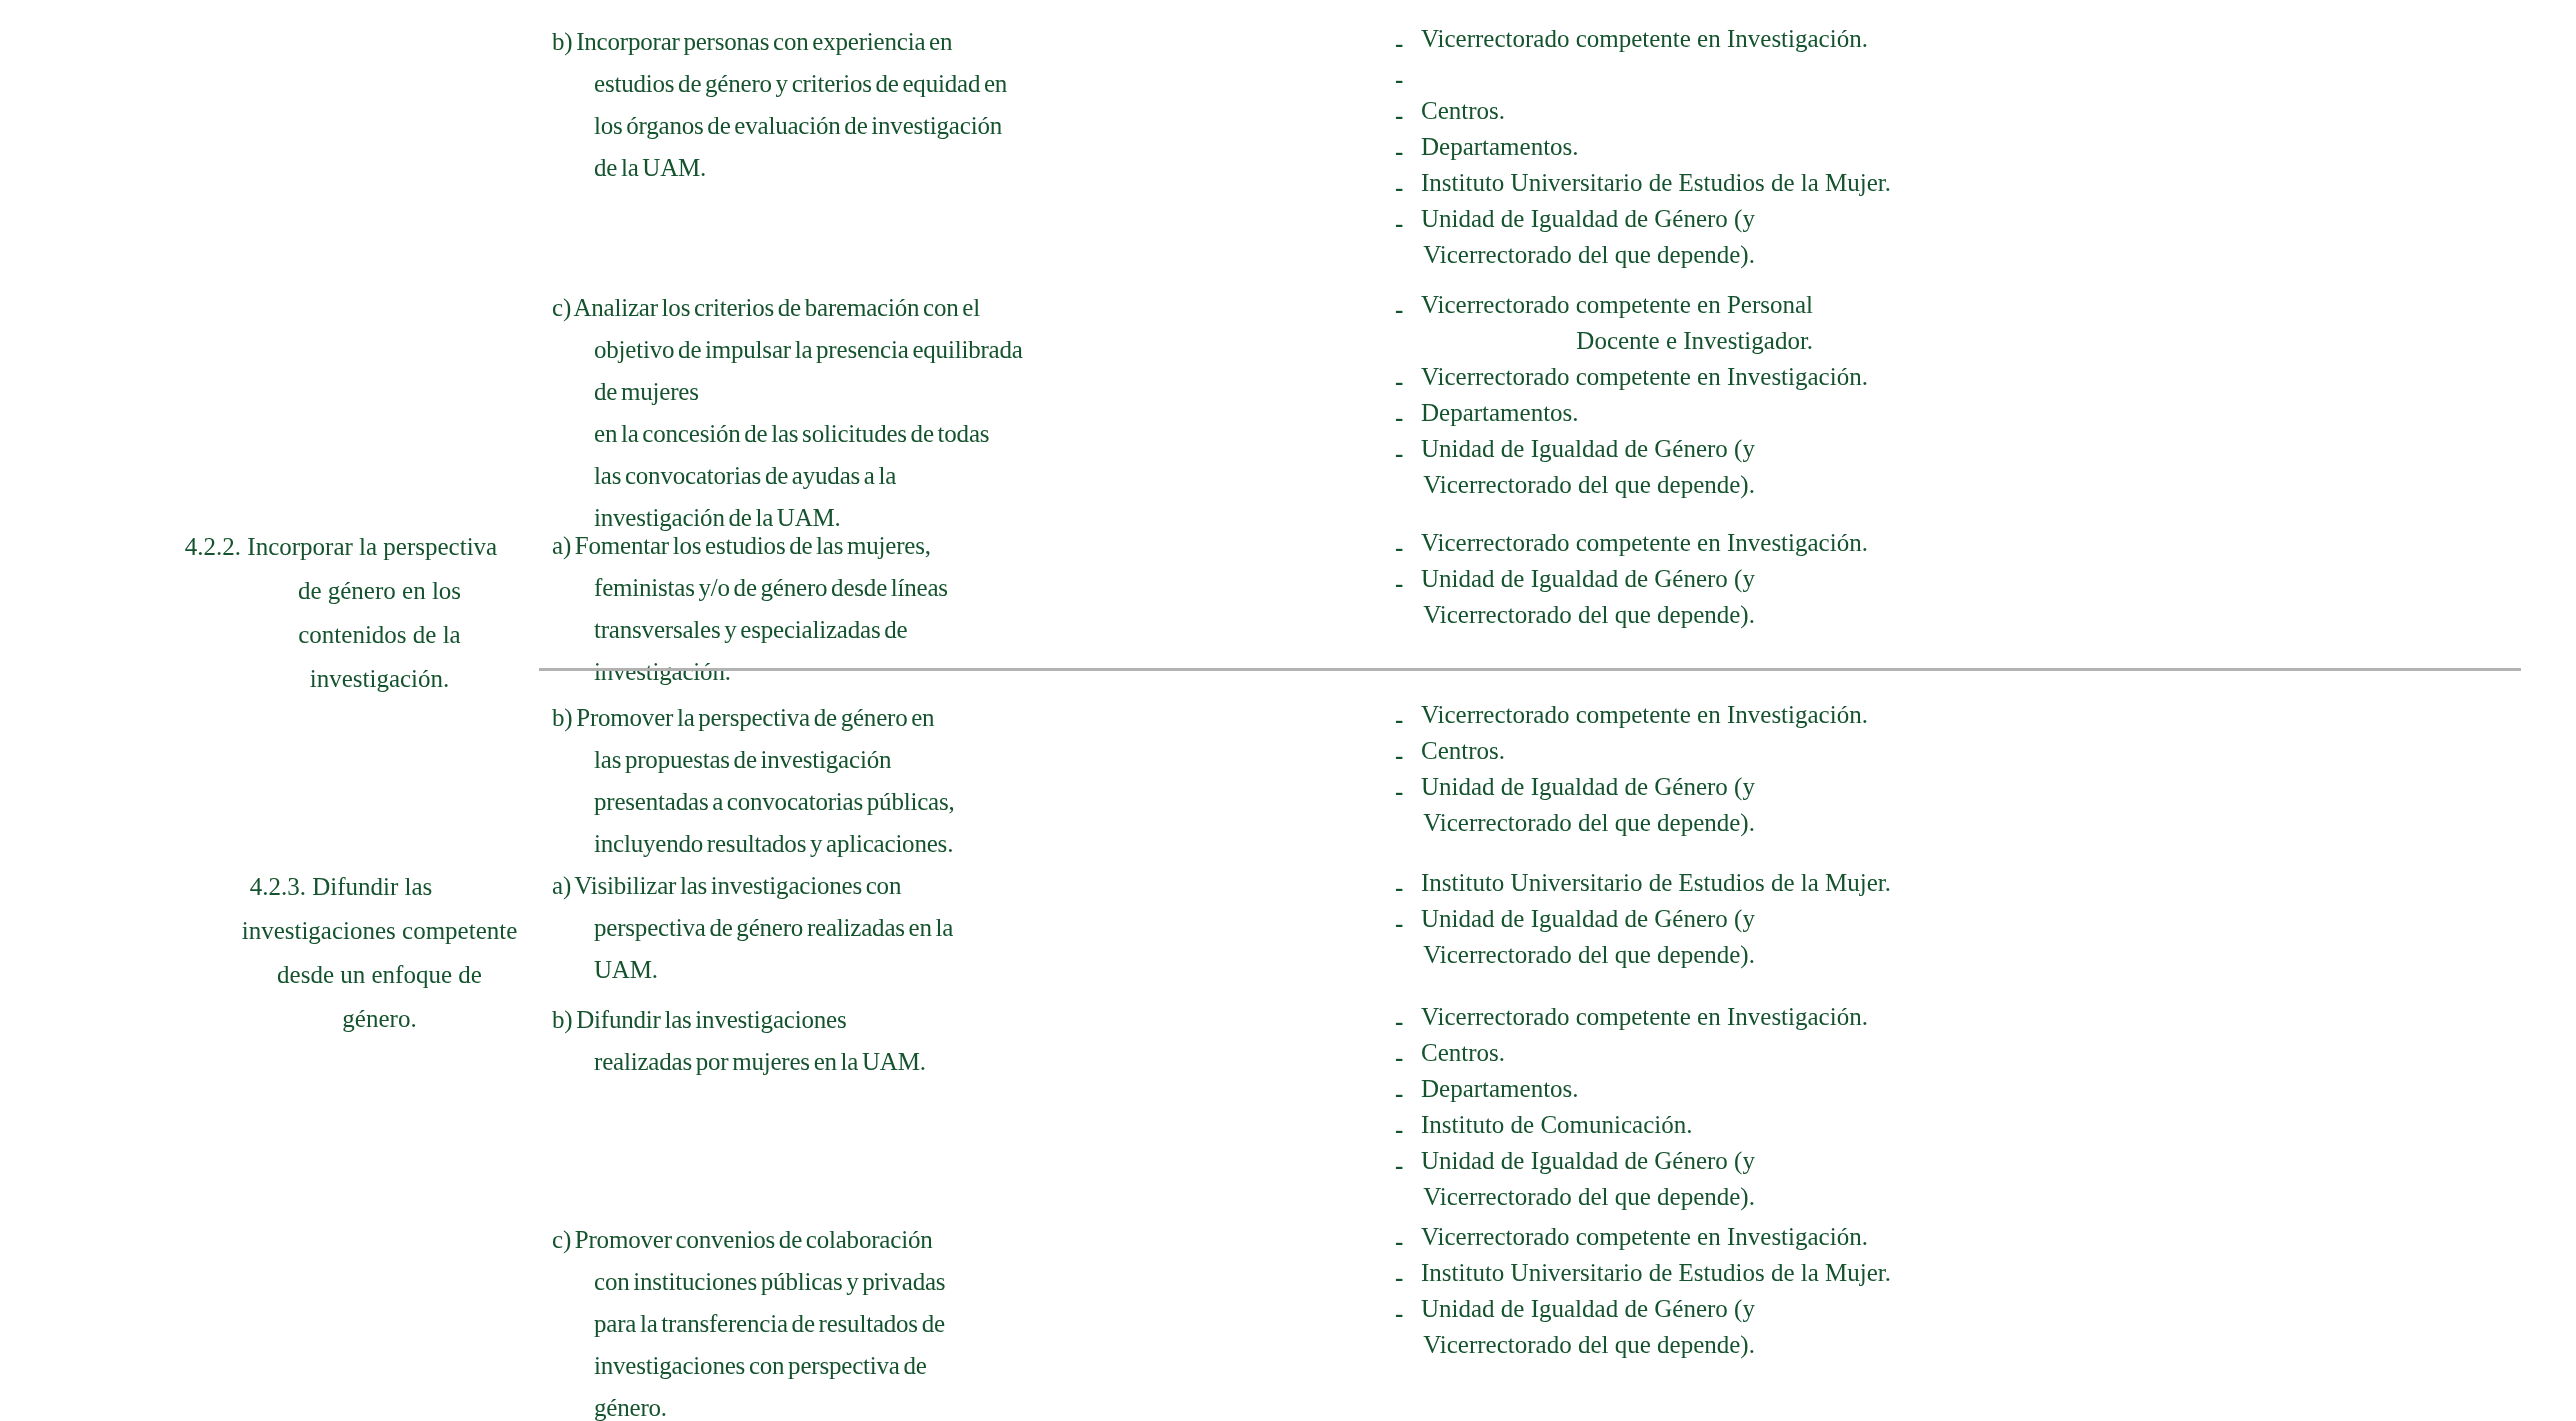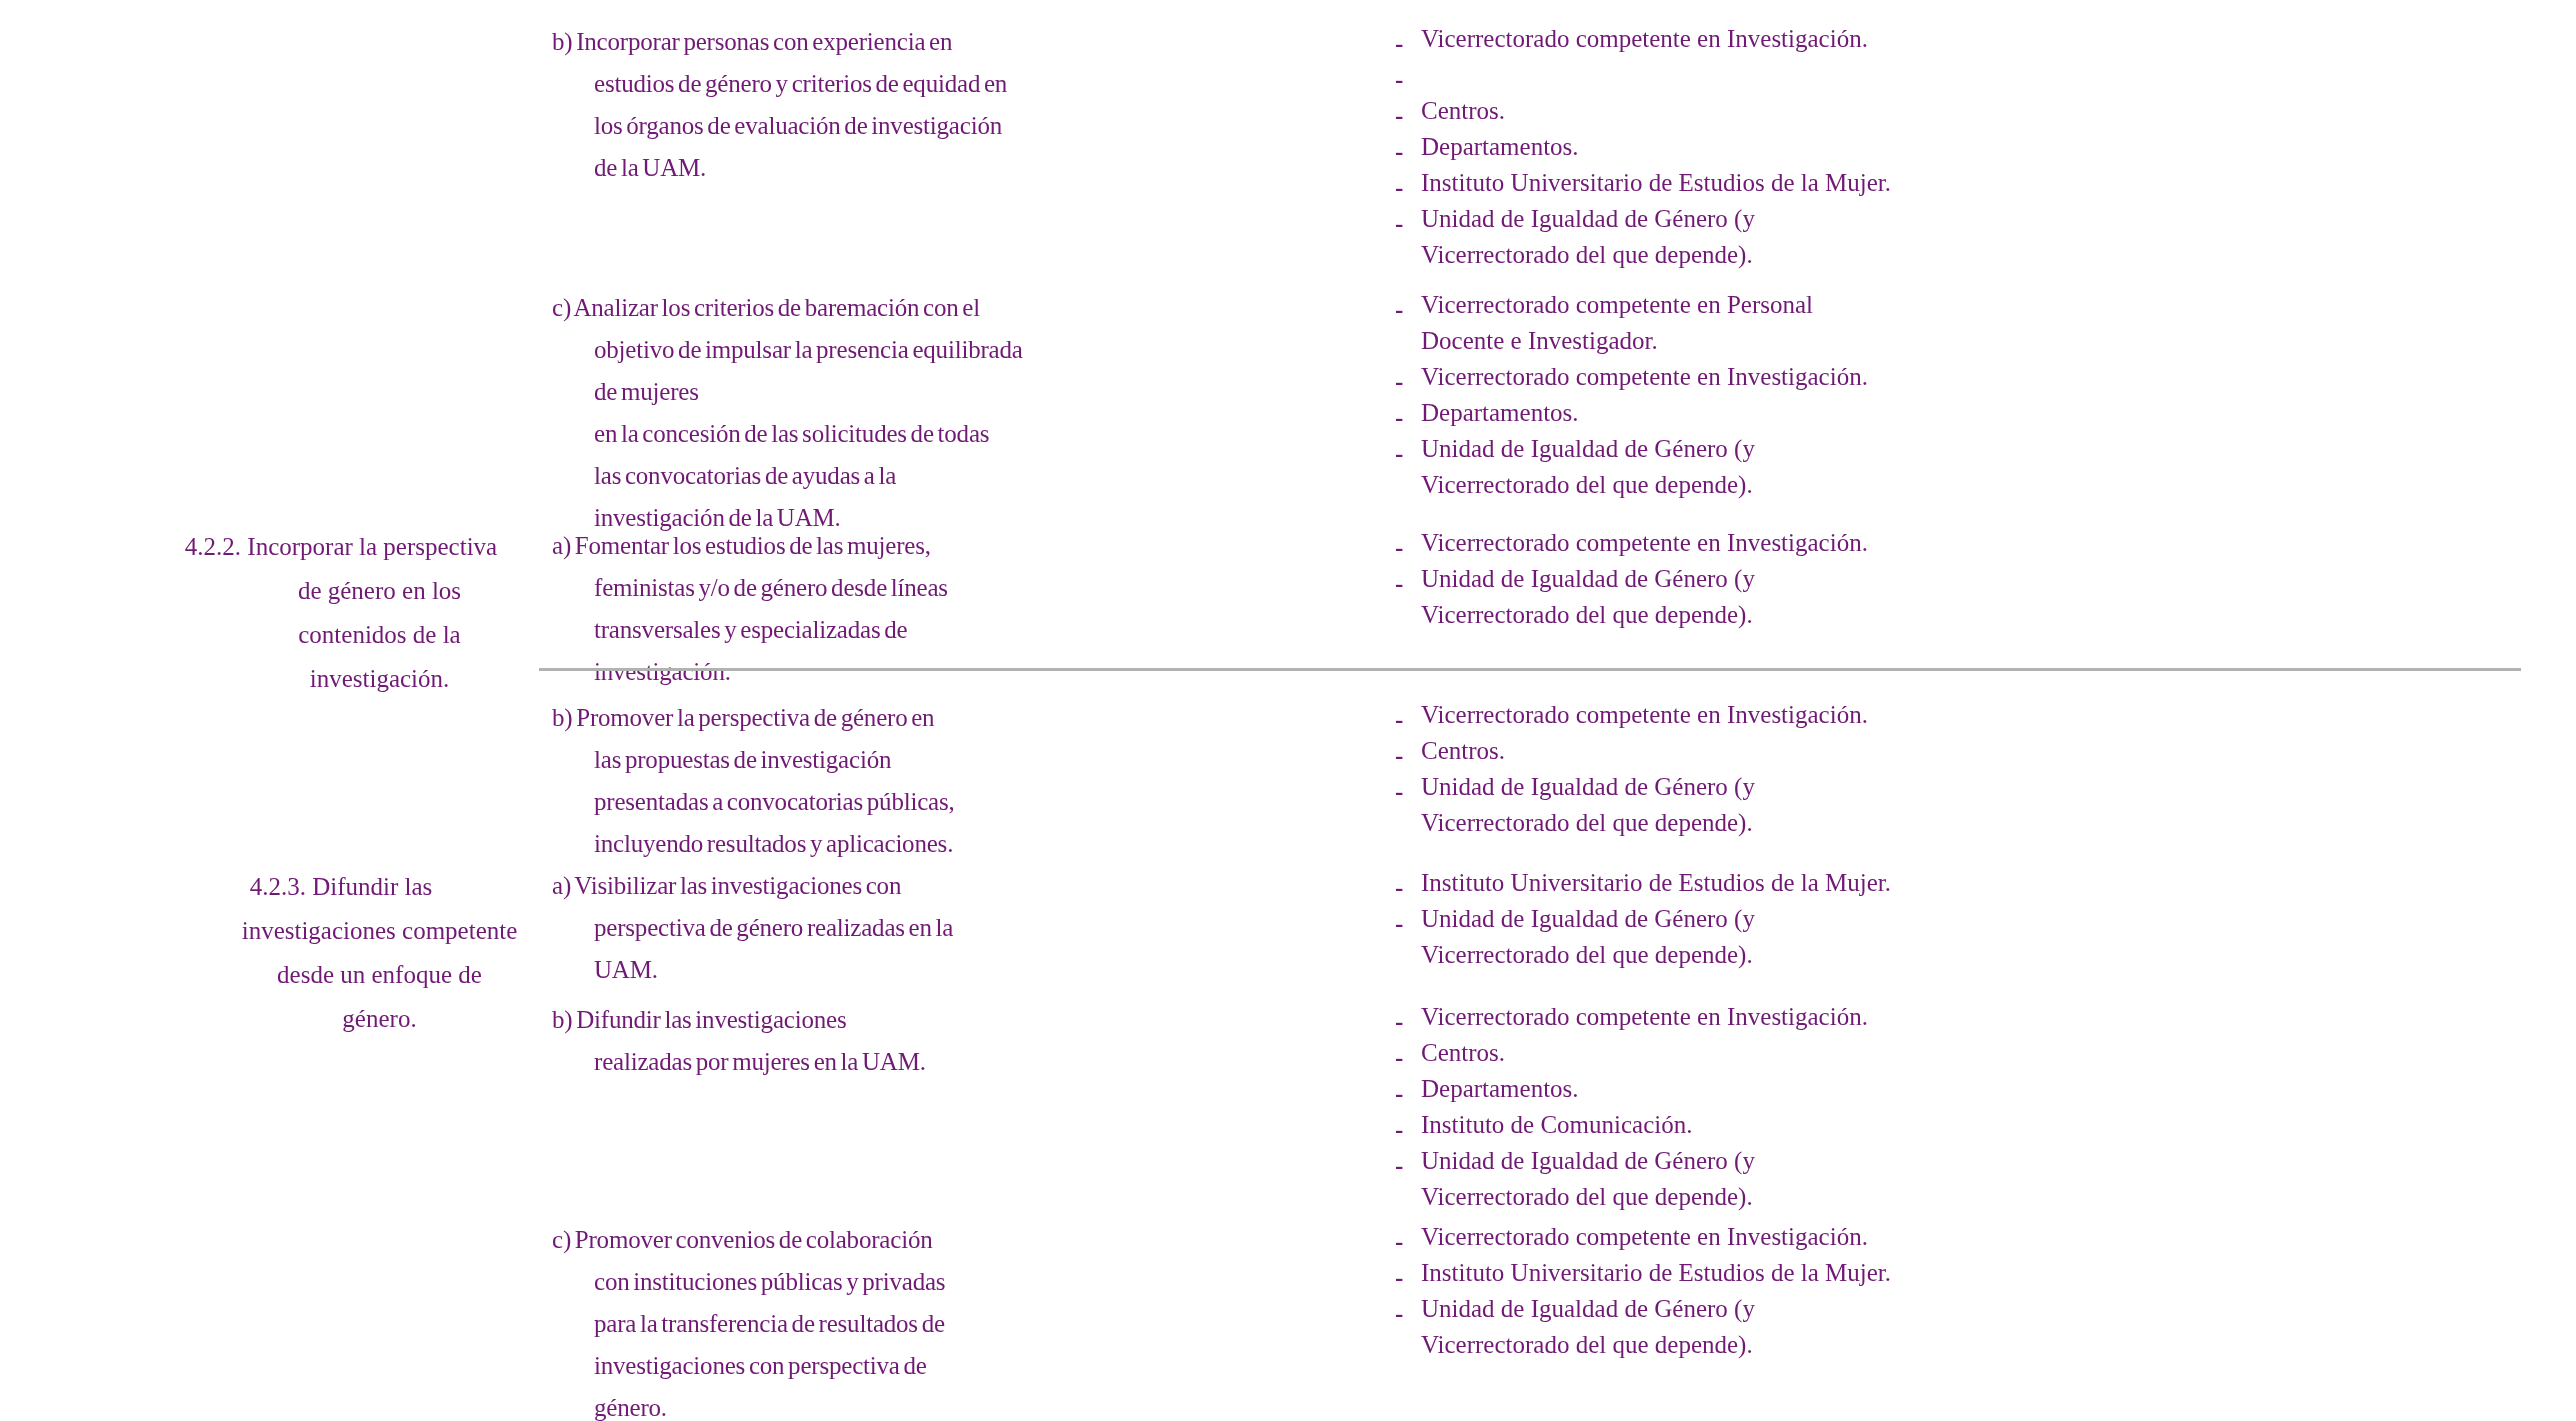--- a/index.html
+++ b/index.html
@@ -1,21 +1,21 @@
 <!DOCTYPE html>
 <html style="font-size:12px"><head>
 <meta charset="utf-8">
 <style>
   html, body { margin: 0; padding: 0; background: #ffffff; }
   .canvas {
     position: relative;
     width: 2576px;
     height: 1421px;
     background: #ffffff;
-    color: #701a75;
+    color: #14532d;
     font-family: "Liberation Serif", "DejaVu Serif", serif;
     overflow: hidden;
   }
   .row { position: absolute; left: 0; right: 0; }
   .cell { position: absolute; top: 0; }
   .obj {
     left: 72px; width: 461px;
     font-size: 25px; line-height: 44px;
     padding-left: 77px; text-indent: -77px;
     white-space: pre-line;
@@ -28,21 +28,21 @@
     white-space: pre-line;
     letter-spacing: -0.2px; word-spacing: -2.3px;
   }
   .resp { left: 1395px; width: 801px; font-size: 25px; line-height: 36px; }
   .resp-item { display: flex; }
   .dash {
     flex: none; width: 26px;
     position: relative; top: 5.3px;
     font-weight: bold;
   }
-  .resp-text { white-space: pre-line; }
+  .resp-text { white-space: pre-line; text-align: right; }
   .divider {
     position: absolute;
     left: 539px; width: 1982px; height: 3px;
     background: #b2b2b2;
   }
 </style>
 </head>
 <body>
 
 <div class="canvas">

